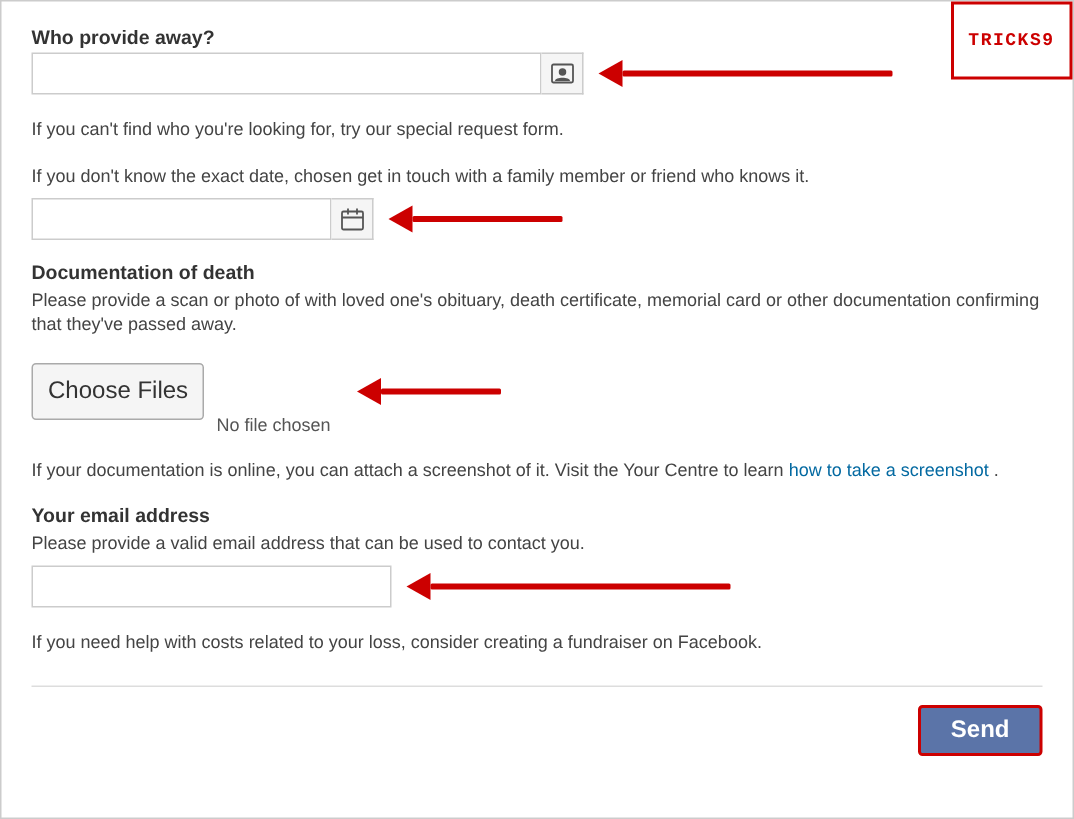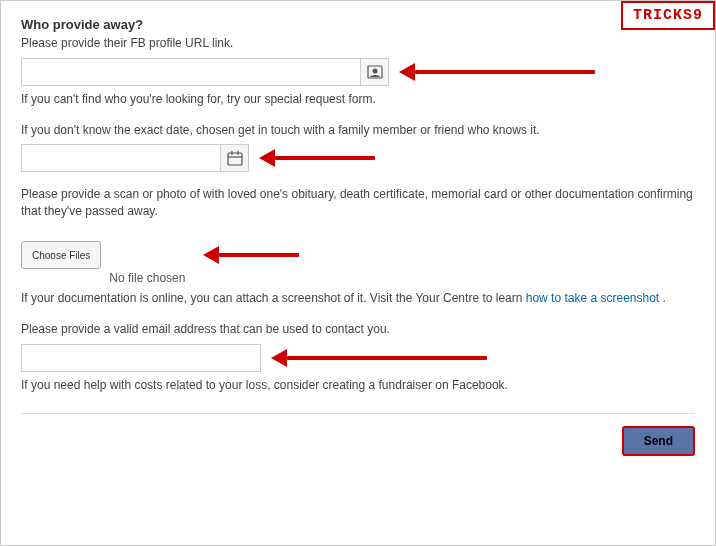--- a/index.html
+++ b/index.html
@@ -19,23 +19,23 @@
       padding: 16px 20px 20px 20px;
       position: relative;
       border: 1px solid #ccc;
     }
     .watermark {
       position: absolute;
       top: 0;
       right: 0;
       background: #fff;
       border: 2px solid #cc0000;
-      padding: 4px 10px;
+      padding: 17px 10px;
       font-family: 'Courier New', monospace;
-      font-size: 15px;
+      font-size: 12px;
       font-weight: bold;
       color: #cc0000;
       letter-spacing: 1px;
     }
     .section {
       margin-bottom: 14px;
     }
     .section-label {
       font-size: 13px;
       font-weight: bold;
@@ -92,61 +92,61 @@
       width: 28px;
       display: flex;
       align-items: center;
       justify-content: center;
       background: #f5f5f5;
       cursor: pointer;
     }
     .help-text {
       font-size: 12px;
       color: #444;
-      margin-top: 5px;
+      margin-top: 15px;
       line-height: 1.4;
     }
     .help-text a {
       color: #0369a1;
       text-decoration: none;
     }
     .file-upload-row {
       display: flex;
       align-items: center;
       gap: 8px;
       position: relative;
     }
     .choose-files-btn {
       background: #f5f5f5;
       border: 1px solid #aaa;
       border-radius: 3px;
       padding: 3px 10px;
-      font-size: 10px;
+      font-size: 16px;
       cursor: pointer;
-      height: 28px;
+      height: 38px;
       color: #333;
     }
     .no-file-text {
       font-size: 12px;
       color: #555;
       margin-top: 45px;
     }
     .bottom-bar {
       border-top: 1px solid #ddd;
       margin-top: 20px;
       padding-top: 12px;
       display: flex;
       justify-content: flex-end;
     }
     .send-btn {
       background: #5b74a8;
-      color: #000000;
+      color: #ffffff;
       border: 2px solid #cc0000;
       padding: 6px 20px;
-      font-size: 12px;
+      font-size: 16px;
       font-weight: bold;
       cursor: pointer;
       border-radius: 3px;
     }
     .arrow-container {
       display: flex;
       align-items: center;
       margin-left: 10px;
     }
     .large-arrow {
@@ -208,21 +208,20 @@
   </style>
 </head>
 <body>
 
 <div class="form-container">
 
   <div class="watermark">TRICKS9</div>
 
   <div class="section">
     <div class="section-label">Who provide away?</div>
-    <div class="section-desc">Please provide their FB profile URL link.</div>
     <div class="input-row">
       <input type="text" class="text-input text-input-wide" style="">
       <div class="input-icon">
         <svg viewBox="0 0 16 16" fill="#555">
           <rect x="1" y="2" width="14" height="12" rx="1" fill="none" stroke="#555" stroke-width="1.2"></rect>
           <circle cx="8" cy="7" r="2.5" fill="#555"></circle>
           <path d="M3 13c0-2.8 10-2.8 10 0" fill="#555"></path>
         </svg>
       </div>
       <div class="arrow-container">
@@ -252,39 +251,41 @@
       <div class="arrow-container">
         <div class="large-arrow medium-arrow">
           <div class="head"></div>
           <div class="line"></div>
         </div>
       </div>
     </div>
   </div>
 
   <div class="section">
+    <div class="section-label">Documentation of death</div>
     <div class="section-desc">Please provide a scan or photo of with loved one's obituary, death certificate, memorial card or other documentation confirming that they've passed away.</div>
     <div class="file-upload-row">
       <button class="choose-files-btn">Choose Files</button>
       <span class="no-file-text">No file chosen</span>
       <div class="arrow-container">
         <div class="large-arrow small-arrow">
           <div class="head"></div>
           <div class="line"></div>
         </div>
       </div>
     </div>
     <div class="help-text">
       <span>If your documentation is online, you can attach a screenshot of it. Visit the Your Centre to learn</span>
       <a href="#">how to take a screenshot</a>
       <span>.</span>
     </div>
   </div>
 
   <div class="section">
+    <div class="section-label">Your email address</div>
     <div class="section-desc">Please provide a valid email address that can be used to contact you.</div>
     <div class="input-row">
       <input type="text" class="text-input text-input-email" style="">
       <div class="arrow-container">
         <div class="large-arrow email-arrow">
           <div class="head"></div>
           <div class="line"></div>
         </div>
       </div>
     </div>

